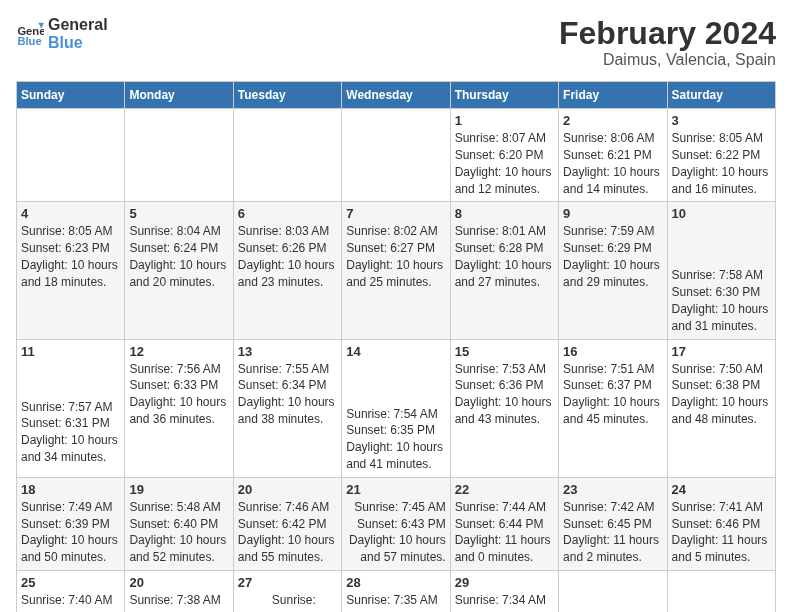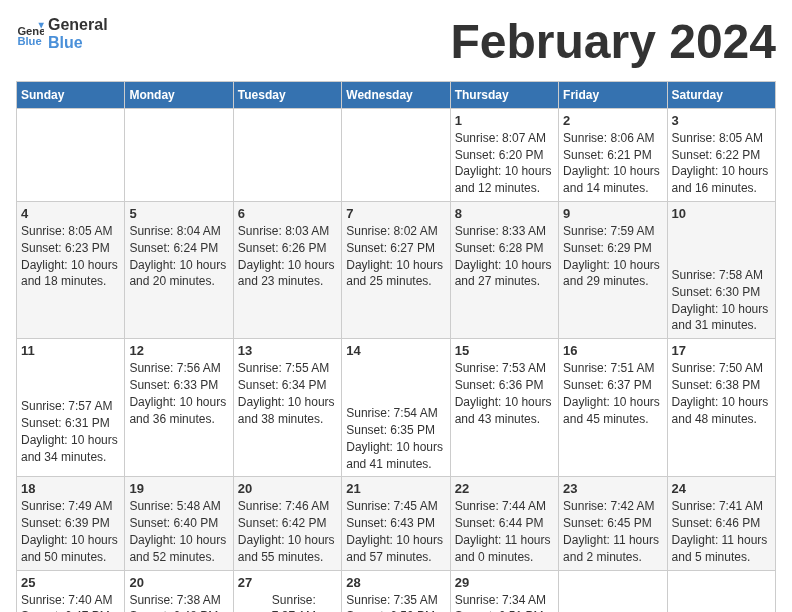--- a/index.html
+++ b/index.html
@@ -22,21 +22,21 @@
       gap: 4px;
     }
     .logo-icon {
       width: 28px;
       height: 28px;
     }
     .title-block {
       text-align: right;
     }
     .month-title {
-      font-size: 48px;
+      font-size: 32px;
       font-weight: bold;
       color: #333;
       line-height: 1.1;
     }
     .location {
       font-size: 16px;
       color: #555;
     }
     table {
       width: 100%;
@@ -88,20 +88,21 @@
       <text x="2" y="36" font-size="16" font-weight="bold" fill="#4a90d9">Blue</text>
       <polygon points="32,4 40,4 36,12" fill="#4a90d9"></polygon>
     </svg>
     <div>
       <div style="font-size:16px;font-weight:bold;color:#333;line-height:1.1;">General</div>
       <div style="font-size:16px;font-weight:bold;color:#4a90d9;line-height:1.1;">Blue</div>
     </div>
   </div>
   <div class="title-block">
     <div class="month-title">February 2024</div>
+    <div class="location">Daimus, Valencia, Spain</div>
   </div>
 </div>
 
 <table>
   <thead>
     <tr id="header-row">
         <th>Sunday</th>
         <th>Monday</th>
         <th>Tuesday</th>
         <th>Wednesday</th>
@@ -162,21 +163,21 @@
         </td>
         <td>
           <div class="day-num">7</div>
           <div class="day-info" style="white-space: pre-line;">Sunrise: 8:02 AM
 Sunset: 6:27 PM
 Daylight: 10 hours
 and 25 minutes.</div>
         </td>
         <td>
           <div class="day-num">8</div>
-          <div class="day-info" style="white-space: pre-line;">Sunrise: 8:33 AM
+          <div class="day-info" style="white-space: pre-line;">Sunrise: 8:01 AM
 Sunset: 6:28 PM
 Daylight: 10 hours
 and 27 minutes.</div>
         </td>
         <td>
           <div class="day-num">9</div>
           <div class="day-info" style="white-space: pre-line;">Sunrise: 7:59 AM
 Sunset: 6:29 PM
 Daylight: 10 hours
 and 29 minutes.</div>
@@ -257,21 +258,21 @@
         </td>
         <td>
           <div class="day-num">20</div>
           <div class="day-info" style="white-space: pre-line;">Sunrise: 7:46 AM
 Sunset: 6:42 PM
 Daylight: 10 hours
 and 55 minutes.</div>
         </td>
         <td>
           <div class="day-num">21</div>
-          <div class="day-info" style="white-space: pre-line;">Sunrise: 7:45 AM
+          <div class="day-info" style="white-space: pre-line; text-align: right;">Sunrise: 7:45 AM
 Sunset: 6:43 PM
 Daylight: 10 hours
 and 57 minutes.</div>
         </td>
         <td>
           <div class="day-num">22</div>
           <div class="day-info" style="white-space: pre-line;">Sunrise: 7:44 AM
 Sunset: 6:44 PM
 Daylight: 11 hours
 and 0 minutes.</div>

